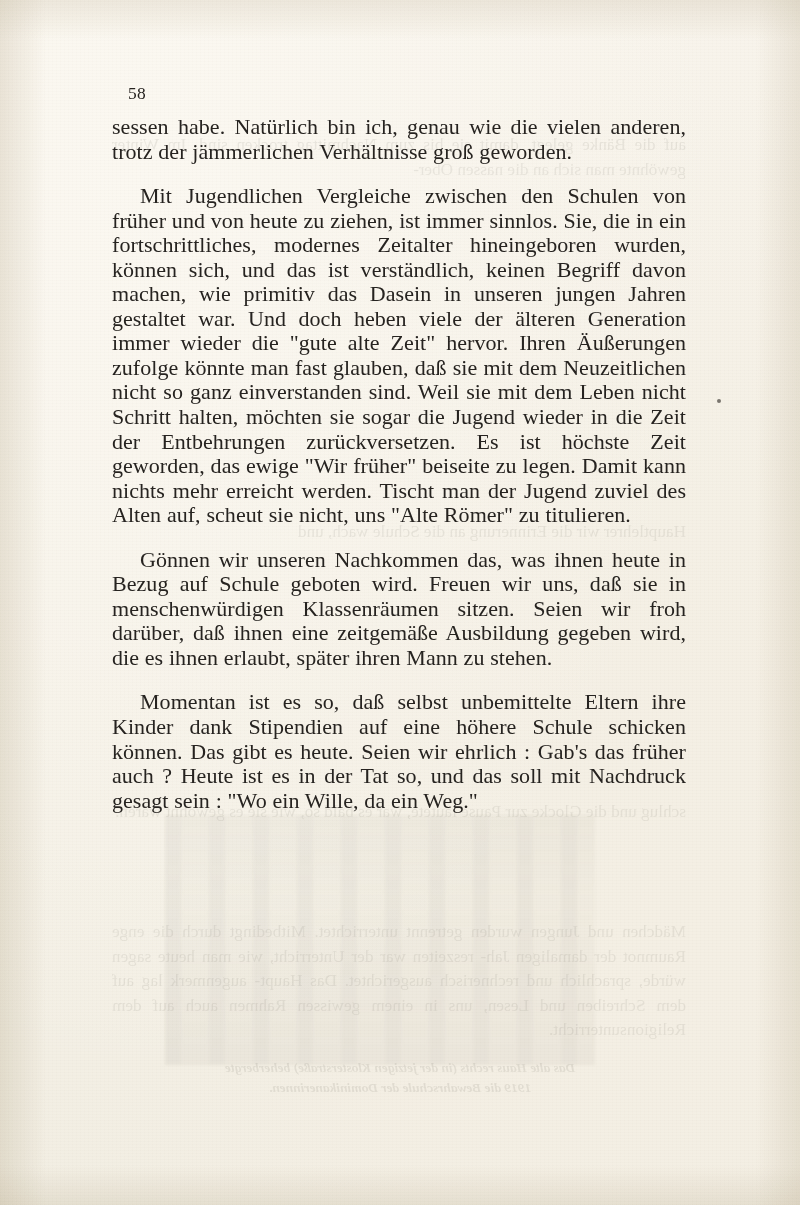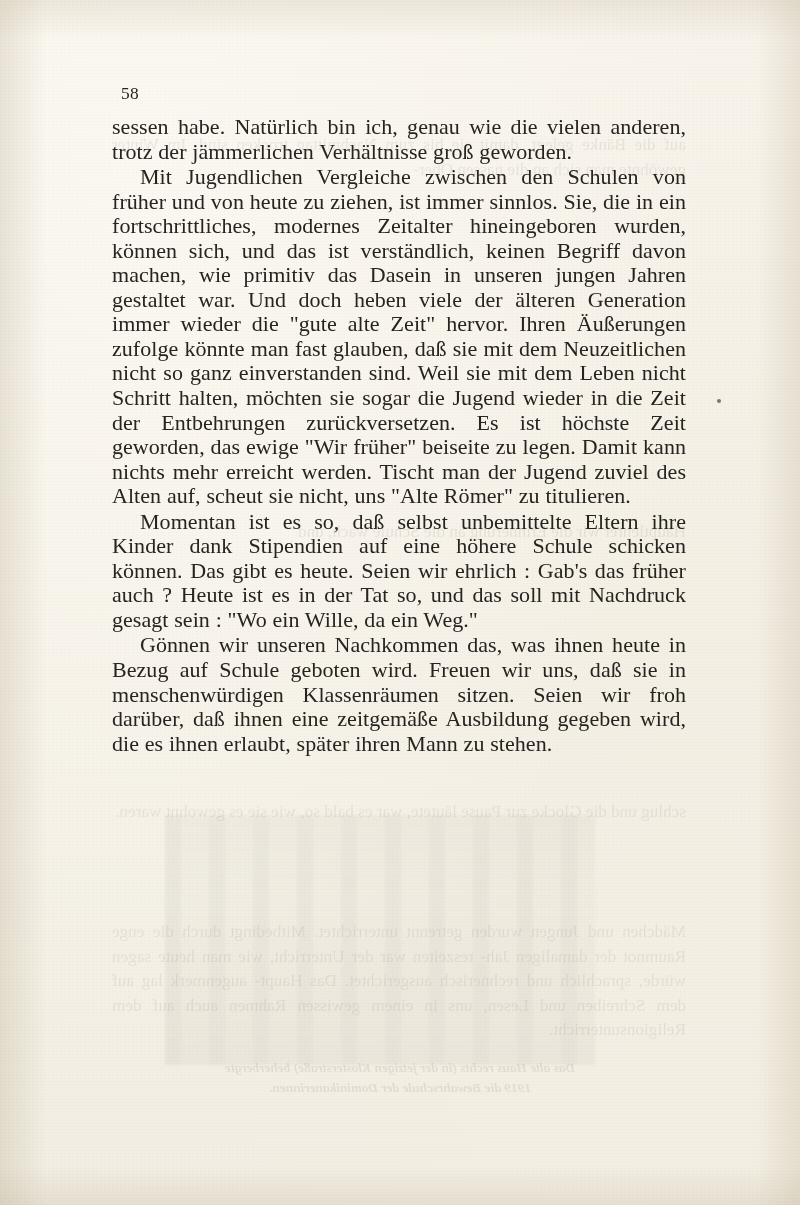--- a/index.html
+++ b/index.html
@@ -101,33 +101,33 @@
     left: 112px;
     top: 82px;
     width: 574px;
     z-index: 5;
   }
 
   .folio {
     font-size: 17.4px;
     line-height: 22px;
     letter-spacing: .4px;
-    margin: 0 0 11px 9px;
+    margin: 0 0 11px 16px;
   }
 
   .para {
     margin: 0;
     font-size: 22px;
     line-height: 24.55px;
     text-align: justify;
     text-align-last: left;
     letter-spacing: .05px;
     word-spacing: .2px;
   }
-  .para + .para { margin-top: 1px; }
+  .para + .para { margin-top: 20px; }
   .para.indent { text-indent: 28px; }
 
   .speck {
     position: absolute;
     left: 717px;
     top: 399px;
     width: 4px;
     height: 4px;
     border-radius: 50%;
     background: #4a4640;
@@ -157,23 +157,23 @@
   </div>
 
   <div class="content">
 
     <div class="folio">58</div>
 
     <p class="para">sessen habe. Natürlich bin ich, genau wie die vielen anderen, trotz der jämmerlichen Verhältnisse groß geworden.</p>
 
     <p class="para indent">Mit Jugendlichen Vergleiche zwischen den Schulen von früher und von heute zu ziehen, ist immer sinnlos. Sie, die in ein fortschrittliches, modernes Zeitalter hineingeboren wurden, können sich, und das ist verständlich, keinen Begriff davon machen, wie primitiv das Dasein in unseren jungen Jahren gestaltet war. Und doch heben viele der älteren Generation immer wieder die "gute alte Zeit" hervor. Ihren Äußerungen zufolge könnte man fast glauben, daß sie mit dem Neuzeitlichen nicht so ganz einverstanden sind. Weil sie mit dem Leben nicht Schritt halten, möchten sie sogar die Jugend wieder in die Zeit der Entbehrungen zurückversetzen. Es ist höchste Zeit geworden, das ewige "Wir früher" beiseite zu legen. Damit kann nichts mehr erreicht werden. Tischt man der Jugend zuviel des Alten auf, scheut sie nicht, uns "Alte Römer" zu titulieren.</p>
 
+    <p class="para indent">Gönnen wir unseren Nachkommen das, was ihnen heute in Bezug auf Schule geboten wird. Freuen wir uns, daß sie in menschenwürdigen Klassenräumen sitzen. Seien wir froh darüber, daß ihnen eine zeitgemäße Ausbildung gegeben wird, die es ihnen erlaubt, später ihren Mann zu stehen.</p>
+
     <p class="para indent">Momentan ist es so, daß selbst unbemittelte Eltern ihre Kinder dank Stipendien auf eine höhere Schule schicken können. Das gibt es heute. Seien wir ehrlich : Gab's das früher auch ? Heute ist es in der Tat so, und das soll mit Nachdruck gesagt sein : "Wo ein Wille, da ein Weg."</p>
-
-    <p class="para indent">Gönnen wir unseren Nachkommen das, was ihnen heute in Bezug auf Schule geboten wird. Freuen wir uns, daß sie in menschenwürdigen Klassenräumen sitzen. Seien wir froh darüber, daß ihnen eine zeitgemäße Ausbildung gegeben wird, die es ihnen erlaubt, später ihren Mann zu stehen.</p>
 
   </div>
 
   <div class="speck"></div>
 
   <div class="grain"></div>
   <div class="vignette"></div>
 
 </div>
 

